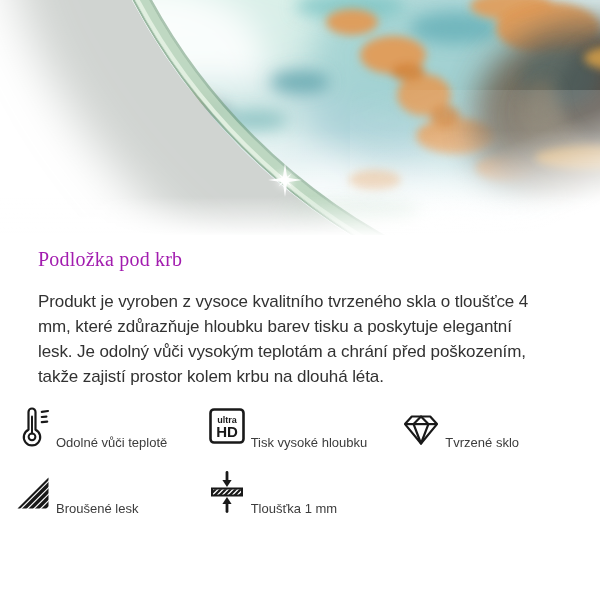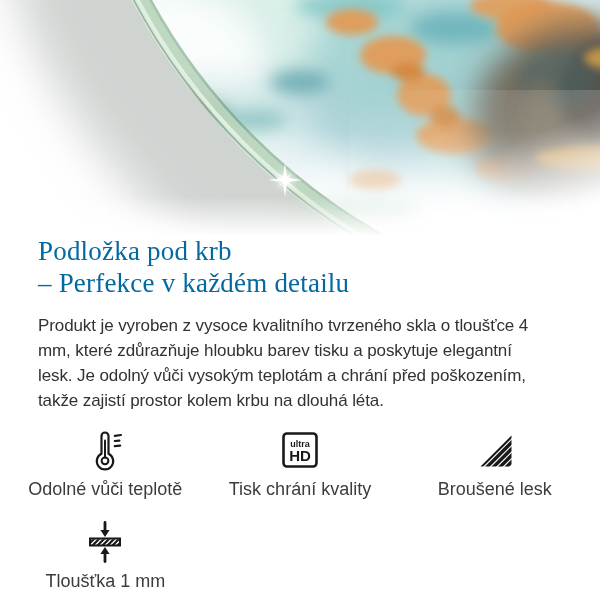--- a/index.html
+++ b/index.html
@@ -2,36 +2,36 @@
 <html lang="cs"><head>
 <meta charset="utf-8">
 <style>
   html,body{margin:0;padding:0;background:#ffffff;}
   .page{
     position:relative;width:600px;height:600px;overflow:hidden;background:#ffffff;
     font-family:"Liberation Sans",sans-serif;
   }
   .hero{display:block;width:600px;height:235px;}
   .title{
-    margin:0 0 0;padding:0 30px 0 38px;
+    margin:8px 0 0;padding:0 30px 0 38px;
     font-family:"Liberation Serif",serif;font-weight:400;
-    font-size:27px;line-height:32px;letter-spacing:.2px;color:#0369a1;
+    font-size:20px;line-height:32px;letter-spacing:.2px;color:#a21caf;
   }
   .desc{
     margin:14px 0 0;padding:0 26px 0 38px;max-width:560px;box-sizing:border-box;
     font-size:17px;line-height:25px;letter-spacing:-0.1px;color:#323232;
   }
   .features{
     margin-top:13px;display:grid;grid-template-columns:repeat(3,1fr);
     row-gap:18px;padding:0 8px;
   }
-  .feature{display:flex;flex-direction:column;align-items:center;text-align:center;}
+  .feature{display:flex;flex-direction:row;align-items:flex-end;text-align:center;}
   .icon-svg{width:48px;height:48px;display:block;}
   .icon-svg text{font-family:"Liberation Sans",sans-serif;font-weight:700;fill:#191919;}
-  .feature-label{margin-top:5px;font-size:18px;color:#3c3c3c;}
+  .feature-label{margin-top:5px;font-size:13px;color:#3c3c3c;}
 </style>
 </head>
 <body>
 
 <div class="page">
 
   <svg class="hero" viewBox="0 0 600 235" aria-hidden="true">
     <defs>
       <clipPath id="disc-clip">
           <circle cx="680" cy="-290" r="620"></circle>
@@ -138,21 +138,20 @@
 
     <g transform="translate(285,180)">
       <circle r="7" fill="#ffffff" opacity="0.9" filter="url(#f-b4)"></circle>
       <path d="M0,-17 L2.2,-2.2 L17,0 L2.2,2.2 L0,17 L-2.2,2.2 L-17,0 L-2.2,-2.2 Z" fill="#ffffff" opacity="0.95"></path>
       <path d="M0,-9 L1.4,-1.4 L9,0 L1.4,1.4 L0,9 L-1.4,1.4 L-9,0 L-1.4,-1.4 Z" fill="#ffffff" opacity="0.85" transform="rotate(45)"></path>
     </g>
   </svg>
 
   <h1 class="title">
     <span>Podložka pod krb</span><br>
-    <span>– Perfekce v každém detailu</span>
   </h1>
 
   <p class="desc">Produkt je vyroben z vysoce kvalitního tvrzeného skla o tloušťce 4 mm, které zdůrazňuje hloubku barev tisku a poskytuje elegantní lesk. Je odolný vůči vysokým teplotám a chrání před poškozením, takže zajistí prostor kolem krbu na dlouhá léta.</p>
 
   <div class="features">
 
     <div class="feature">
       <svg class="icon-svg" viewBox="0 0 48 48">
         <g fill="none" stroke="#191919" stroke-width="2.2" stroke-linecap="round" stroke-linejoin="round">
           <path d="M20.5 27.8 V10 a3.5 3.5 0 0 1 7 0 v17.8 a8.2 8.2 0 1 1 -7 0 Z"></path>
@@ -165,24 +164,34 @@
       </svg>
       <div class="feature-label">Odolné vůči teplotě</div>
     </div>
 
     <div class="feature">
       <svg class="icon-svg" viewBox="0 0 48 48">
         <rect x="7.5" y="7.5" width="33" height="33" rx="3.5" fill="none" stroke="#191919" stroke-width="2.6"></rect>
         <text x="24" y="20.5" font-size="9" text-anchor="middle">ultra</text>
         <text x="24" y="35" font-size="15" text-anchor="middle">HD</text>
       </svg>
-      <div class="feature-label">Tisk chrání kvality</div>
-    </div>
-
-
+      <div class="feature-label">Tisk vysoké hloubku</div>
+    </div>
+
+
+    <div class="feature">
+      <svg class="icon-svg" viewBox="0 0 48 48">
+        <g fill="none" stroke="#191919" stroke-width="2.2" stroke-linejoin="round">
+          <path d="M14.8 14.5 H33.2 L40 22.1 L24 41.5 L8 22.1 Z"></path>
+          <path d="M8 22.1 H40"></path>
+          <path d="M24 14.5 L16.6 22.1 L24 41.5 L31.4 22.1 Z"></path>
+        </g>
+      </svg>
+      <div class="feature-label">Tvrzené sklo</div>
+    </div>
 
     <div class="feature">
       <svg class="icon-svg" viewBox="0 0 48 48">
         <defs>
             <clipPath id="tri-clip">
               <path d="M9.5 40.5 L40.5 9.5 L40.5 40.5 Z"></path>
             </clipPath>
           </defs>
         <g clip-path="url(#tri-clip)" stroke="#191919" stroke-width="3.4">
           <line x1="4.5" y1="46" x2="46" y2="4.5"></line>

